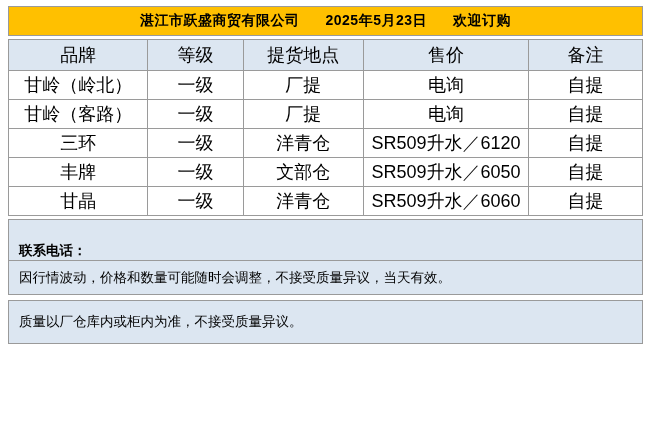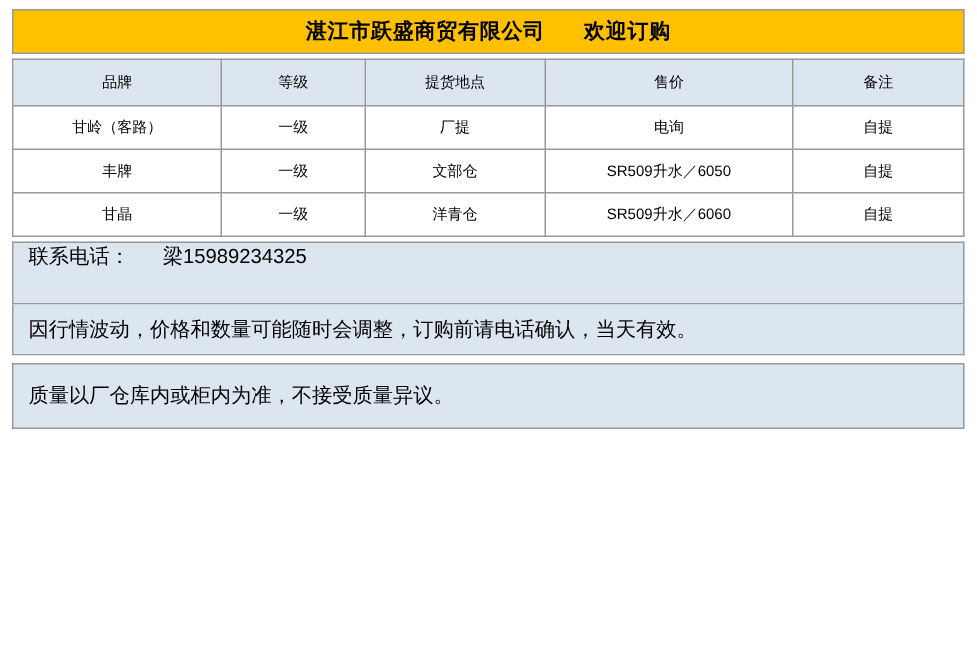--- a/index.html
+++ b/index.html
@@ -42,21 +42,21 @@
     border-collapse: collapse;
     table-layout: fixed;
     margin-top: 3px;
   }
   table.pricelist th,
   table.pricelist td {
     border: 1px solid #9a9a9a;
     height: 28px;
     text-align: center;
     vertical-align: middle;
-    font-size: 10px;
+    font-size: 18px;
     padding: 0 2px;
     white-space: nowrap;
   }
   table.pricelist thead th {
     background: #dce6f1;
     font-weight: normal;
     height: 30px;
   }
   .col-brand { width: 22.0%; }
   .col-grade { width: 15.0%; }
@@ -69,24 +69,24 @@
   }
   .footer-block {
     background: #dce6f1;
     border: 1px solid #9a9a9a;
     box-sizing: border-box;
     font-size: 13.5px;
   }
   .footer-contact {
     height: 42px;
     display: flex;
-    align-items: flex-start;
+    align-items: flex-end;
     padding-left: 10px;
-    gap: 22px;
-    font-weight: normal;
+    gap: 34px;
+    font-weight: bold;
   }
   .footer-contact .lbl { white-space: nowrap; }
   .footer-note {
     height: 34px;
     display: flex;
     align-items: center;
     padding-left: 10px;
     border-top: none;
   }
   .footer-gap {
@@ -100,20 +100,21 @@
     padding-left: 10px;
   }
 </style>
 </head>
 <body>
 
 <div class="sheet">
 
   <div class="title-bar">
     <span>湛江市跃盛商贸有限公司</span>
+    <span>2025年5月23日</span>
     <span>欢迎订购</span>
   </div>
 
   <table class="pricelist">
     <colgroup>
       <col class="col-brand">
       <col class="col-grade">
       <col class="col-place">
       <col class="col-price">
       <col class="col-note">
@@ -122,24 +123,38 @@
       <tr>
         <th>品牌</th>
         <th>等级</th>
         <th>提货地点</th>
         <th>售价</th>
         <th>备注</th>
       </tr>
     </thead>
     <tbody>
       <tr>
+        <td>甘岭（岭北）</td>
+        <td>一级</td>
+        <td>厂提</td>
+        <td>电询</td>
+        <td>自提</td>
+      </tr>
+      <tr>
         <td>甘岭（客路）</td>
         <td>一级</td>
         <td>厂提</td>
         <td>电询</td>
+        <td>自提</td>
+      </tr>
+      <tr>
+        <td>三环</td>
+        <td>一级</td>
+        <td>洋青仓</td>
+        <td>SR509升水／6120</td>
         <td>自提</td>
       </tr>
       <tr>
         <td>丰牌</td>
         <td>一级</td>
         <td>文部仓</td>
         <td>SR509升水／6050</td>
         <td>自提</td>
       </tr>
       <tr>
@@ -148,20 +163,19 @@
         <td>洋青仓</td>
         <td>SR509升水／6060</td>
         <td>自提</td>
       </tr>
     </tbody>
   </table>
 
   <div class="footer">
     <div class="footer-block footer-contact">
       <span class="lbl">联系电话：</span>
-      <span>梁15989234325</span>
     </div>
-    <div class="footer-block footer-note">因行情波动，价格和数量可能随时会调整，订购前请电话确认，当天有效。</div>
+    <div class="footer-block footer-note">因行情波动，价格和数量可能随时会调整，不接受质量异议，当天有效。</div>
     <div class="footer-gap"></div>
     <div class="footer-block footer-quality">质量以厂仓库内或柜内为准，不接受质量异议。</div>
   </div>
 
 </div>
 
 </body></html>

